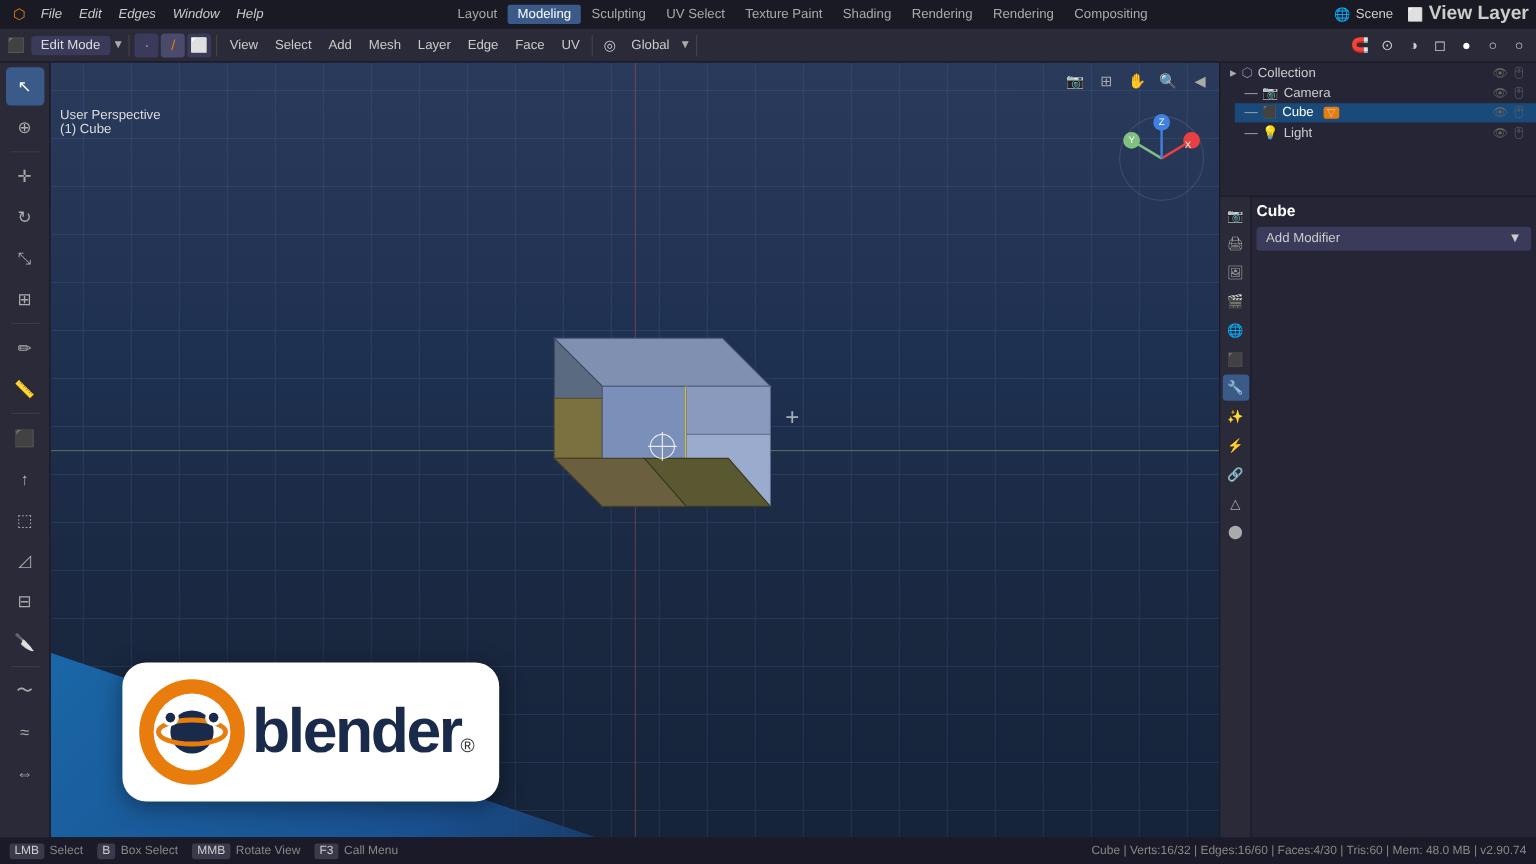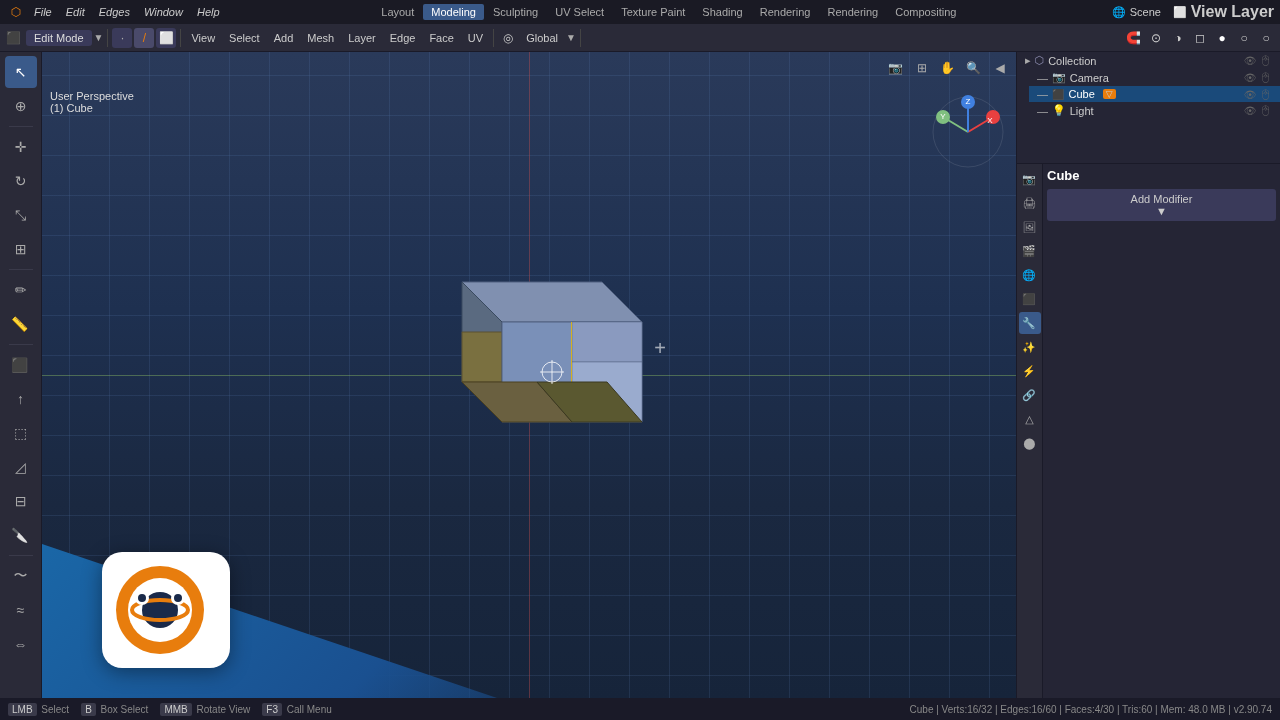--- a/index.html
+++ b/index.html
@@ -367,21 +367,20 @@
       color: #ccc;
       border: none;
       padding: 4px 8px;
       font-size: 11px;
       border-radius: 3px;
       cursor: pointer;
       width: 100%;
       display: flex;
       align-items: center;
       justify-content: space-between;
-      flex-direction: column;
     }
 
     
     #status-bar {
       position: absolute;
       bottom: 0;
       left: 0;
       right: 0;
       height: 22px;
       background: #1a1a28;
@@ -603,20 +602,24 @@
 
         <circle cx="50" cy="50" r="18" fill="#1a2a4a"></circle>
 
         <ellipse cx="50" cy="50" rx="28" ry="10" fill="none" stroke="#e87d0d" stroke-width="4"></ellipse>
 
         <circle cx="68" cy="38" r="7" fill="white"></circle>
         <circle cx="68" cy="38" r="4" fill="#1a2a4a"></circle>
         <circle cx="32" cy="38" r="7" fill="white"></circle>
         <circle cx="32" cy="38" r="4" fill="#1a2a4a"></circle>
       </svg>
+      <div style="display:flex; align-items:baseline;">
+        <span style="font-size:52px; font-weight:900; color:#1a2a4a; letter-spacing:-2px; line-height:1;">blender</span>
+        <span style="font-size:16px; vertical-align:super; color:#333;">®</span>
+      </div>
     </div>
   </div>
 
   <div class="bottom-overlay-text">
     <div style="font-size:13px; opacity:0.5;">Mic</div>
     <div style="font-size:13px; opacity:0.5;">Lo...</div>
   </div>
 </div>
 
 <div id="right-panel">

